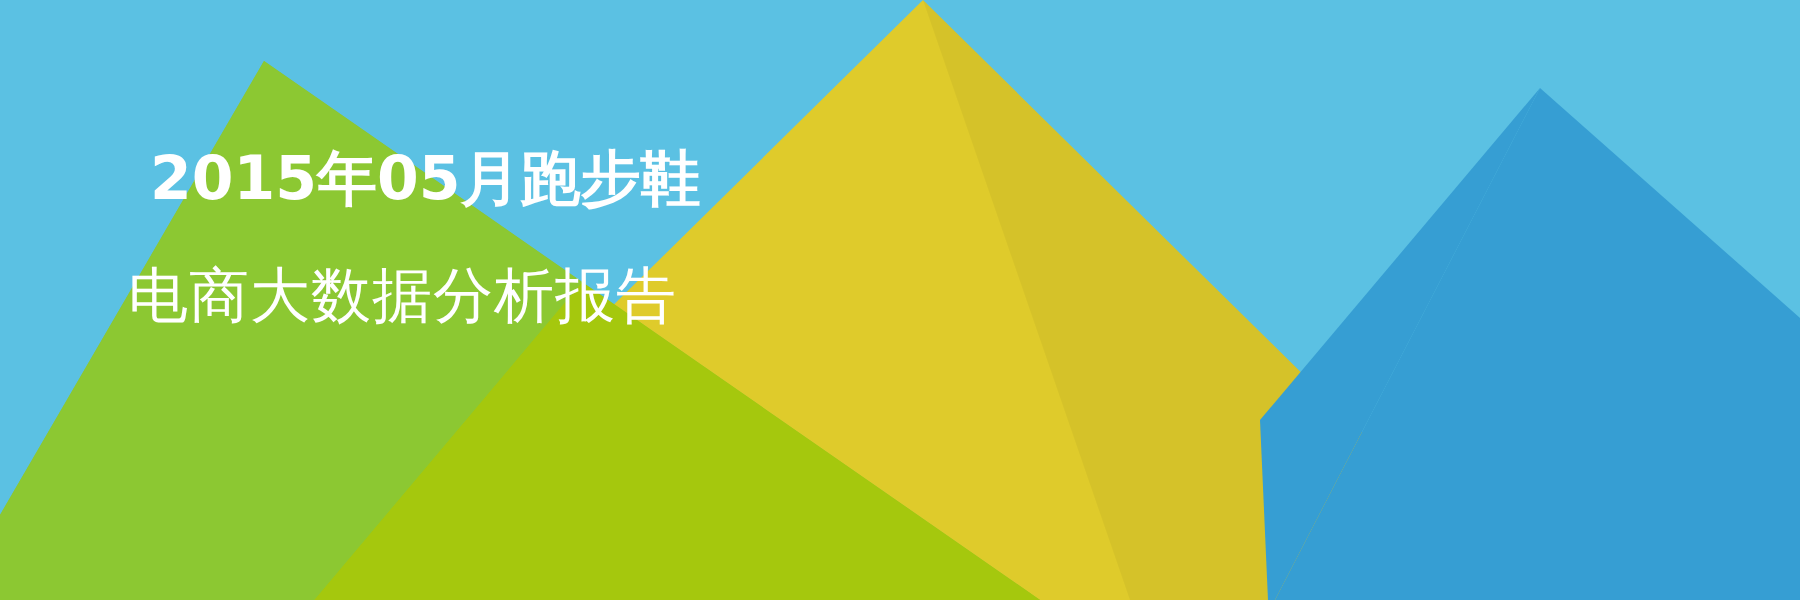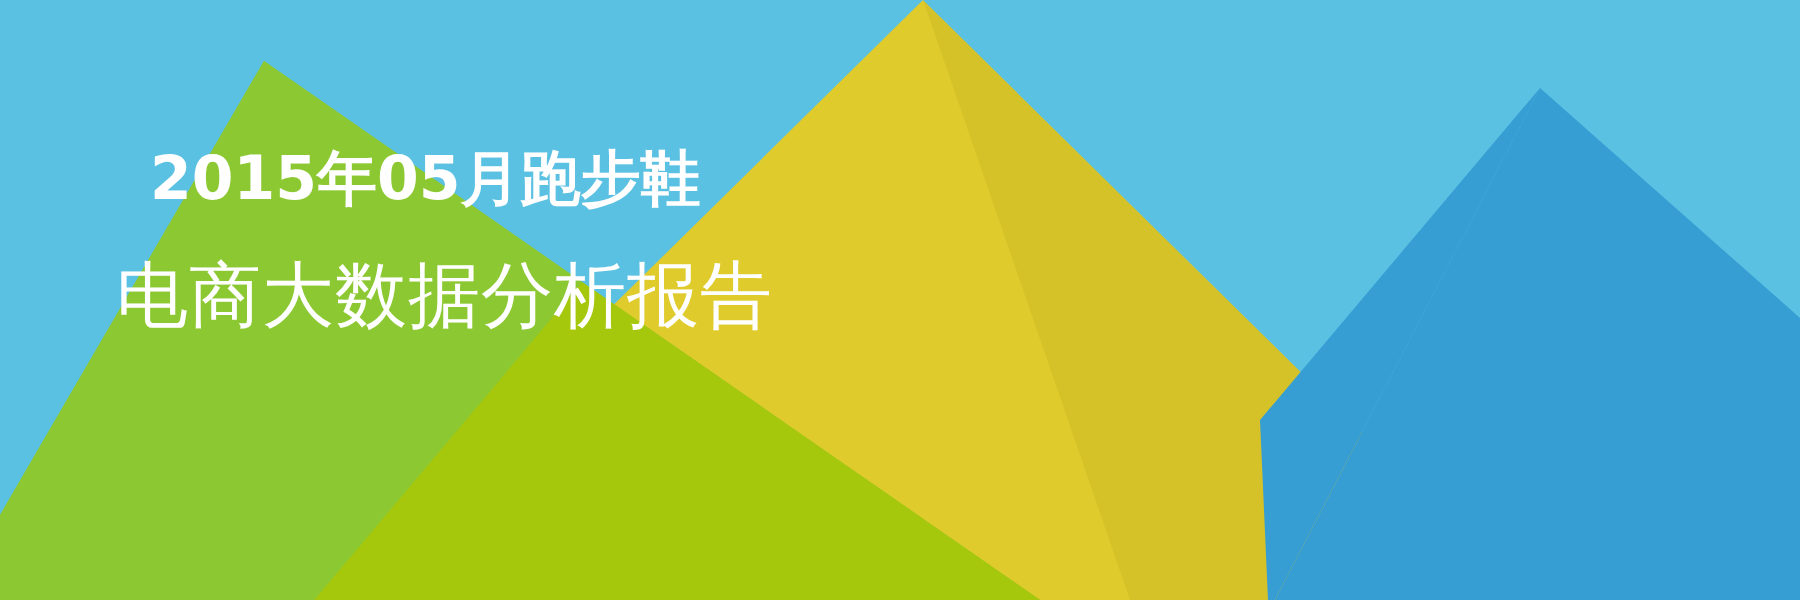--- a/index.html
+++ b/index.html
@@ -44,23 +44,23 @@
   #title-line-1 {
     left: 130px;
     top: 146px;
     font-size: 60px;
     line-height: 64px;
     font-weight: 700;
     letter-spacing: 0px;
     margin-left: 20px;
   }
   #title-line-2 {
-    left: 116px;
+    left: 128px;
     top: 243px;
-    font-size: 72px;
+    font-size: 60px;
     line-height: 104px;
     font-weight: 400;
     letter-spacing: 1px;
   }
 </style>
 </head>
 <body>
 
 <div id="banner">
 

